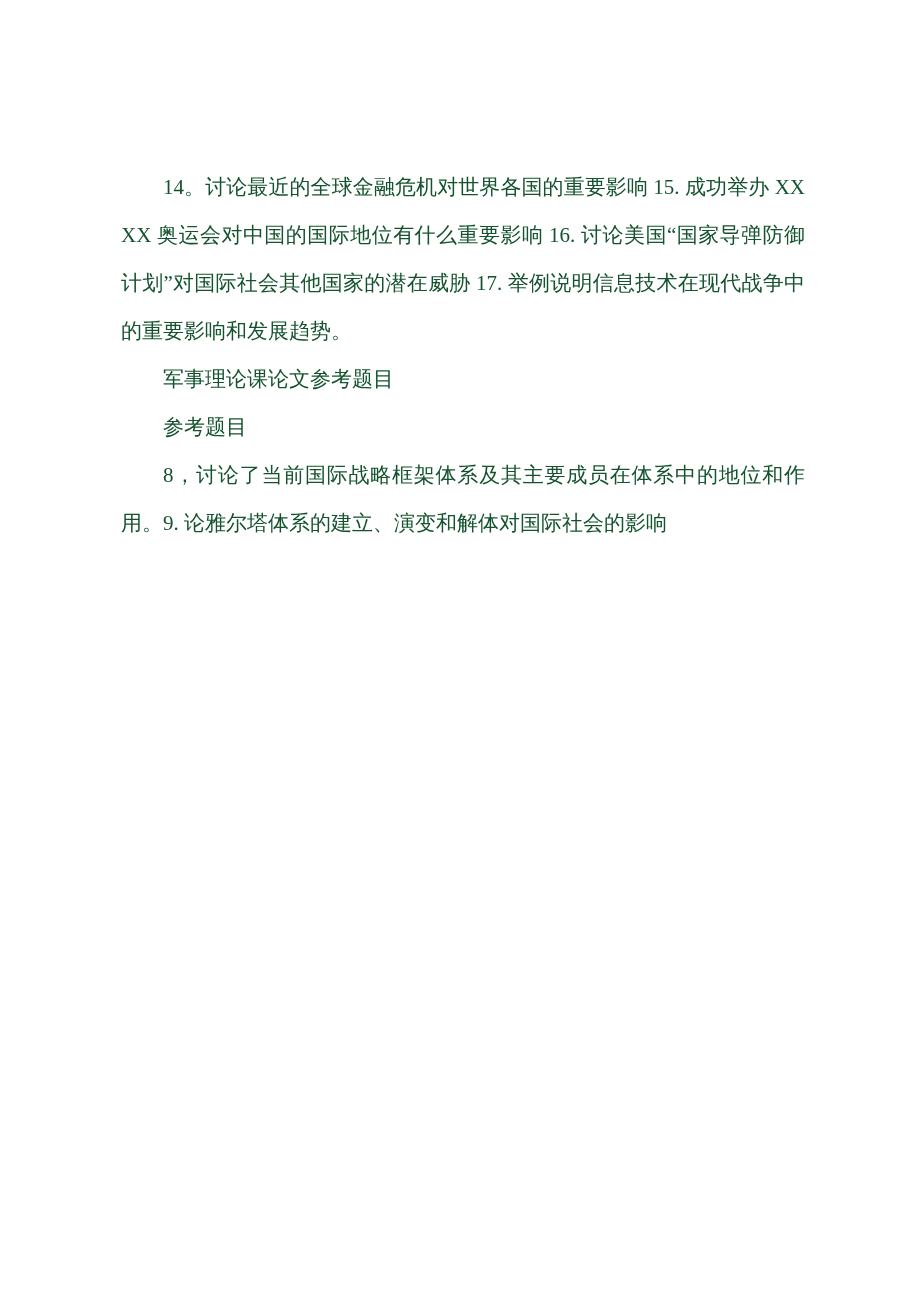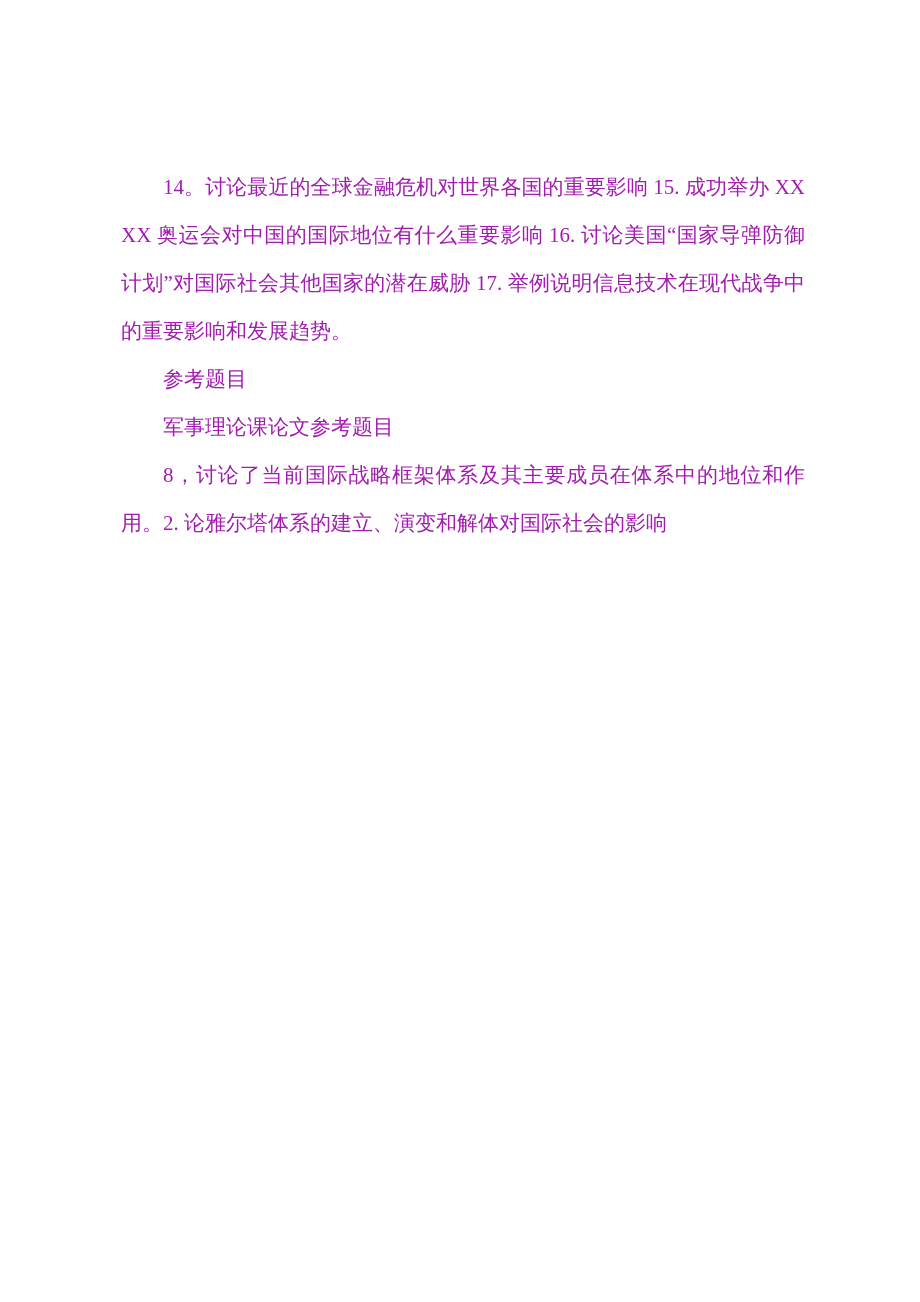--- a/index.html
+++ b/index.html
@@ -15,34 +15,34 @@
     overflow: hidden;
   }
   .doc-content {
     position: absolute;
     left: 121px;
     top: 163px;
     width: 684px;
     font-family: "Liberation Serif", "DejaVu Serif", serif;
     font-size: 21px;
     line-height: 48px;
-    color: #a21caf;
+    color: #14532d;
     text-align: justify;
     letter-spacing: 0;
   }
   .doc-content p {
     margin: 0;
     padding: 0;
     text-indent: 2em;
     word-break: break-all;
   }
 </style>
 </head>
 <body>
 
 <div class="page">
   <div class="doc-content">
     <p>14。讨论最近的全球金融危机对世界各国的重要影响 15. 成功举办 XXXX 奥运会对中国的国际地位有什么重要影响 16. 讨论美国“国家导弹防御计划”对国际社会其他国家的潜在威胁 17. 举例说明信息技术在现代战争中的重要影响和发展趋势。</p>
+    <p>军事理论课论文参考题目</p>
     <p>参考题目</p>
-    <p>军事理论课论文参考题目</p>
-    <p>8，讨论了当前国际战略框架体系及其主要成员在体系中的地位和作用。2. 论雅尔塔体系的建立、演变和解体对国际社会的影响</p>
+    <p>8，讨论了当前国际战略框架体系及其主要成员在体系中的地位和作用。9. 论雅尔塔体系的建立、演变和解体对国际社会的影响</p>
   </div>
 </div>
 
 </body></html>

